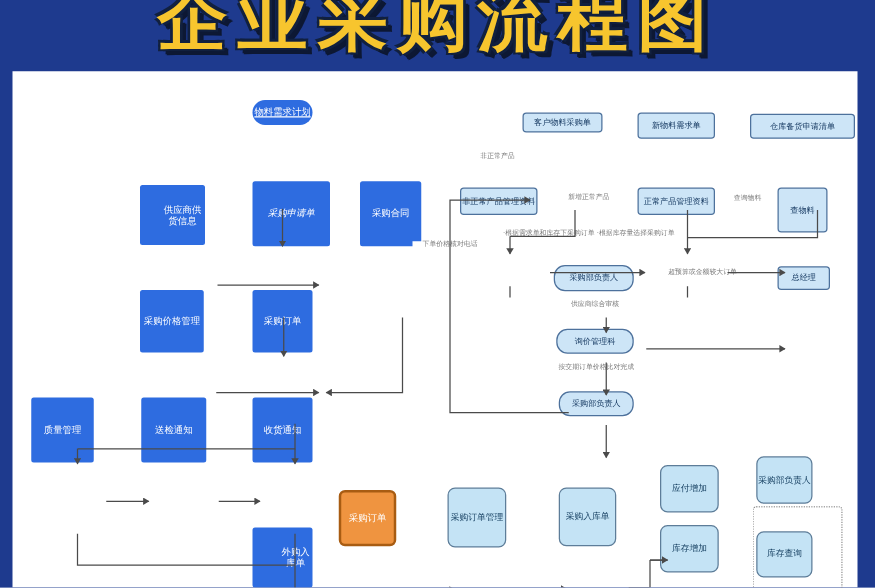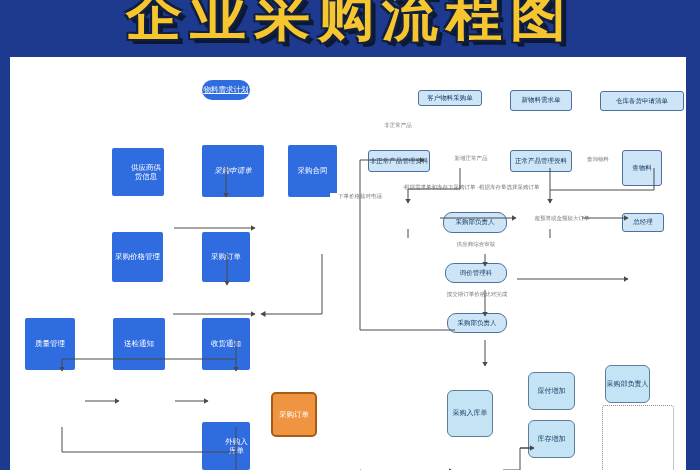--- a/index.html
+++ b/index.html
@@ -45,24 +45,26 @@
       <div class="node primary" style="left: 102px; top: 91px; width: 52px; height: 48px; padding-left: 16px;">供应商供货信息</div>
       <div class="node primary" style="left: 192px; top: 88px; width: 62px; height: 52px; font-style: italic;">采购申请单</div>
       <div class="node primary" style="left: 278px; top: 88px; width: 49px; height: 52px;">采购合同</div>
       <div class="node primary" style="left: 102px; top: 175px; width: 51px; height: 50px;">采购价格管理</div>
       <div class="node primary" style="left: 192px; top: 175px; width: 48px; height: 50px;">采购订单</div>
       <div class="node primary" style="left: 15px; top: 261px; width: 50px; height: 52px;">质量管理</div>
       <div class="node primary" style="left: 103px; top: 261px; width: 52px; height: 52px;">送检通知</div>
       <div class="node primary" style="left: 192px; top: 261px; width: 48px; height: 52px;">收货通知</div>
       <div class="node primary" style="left: 192px; top: 365px; width: 48px; height: 48px; padding-left: 21px;">外购入库单</div>
       <div class="node orange" style="left: 261px; top: 335px; width: 46px; height: 45px;">采购订单</div>
+      <div class="node blight" style="left: 348px; top: 333px; width: 47px; height: 48px;">采购订单管理</div>
       <div class="node blight" style="left: 437px; top: 333px; width: 46px; height: 47px;">采购入库单</div>
       <div class="node blight" style="left: 518px; top: 315px; width: 47px; height: 38px;">应付增加</div>
       <div class="node blight" style="left: 518px; top: 363px; width: 47px; height: 38px;">库存增加</div>
       <div class="node blight" style="left: 595px; top: 308px; width: 45px; height: 38px;">采购部负责人</div>
+      <div class="node blight" style="left: 595px; top: 368px; width: 45px; height: 37px;">库存查询</div>
       <div class="node light" style="left: 408px; top: 33px; width: 64px; height: 16px;">客户物料采购单</div>
       <div class="node light" style="left: 500px; top: 33px; width: 62px; height: 21px;">新物料需求单</div>
       <div class="node light" style="left: 590px; top: 34px; width: 84px; height: 20px;">仓库备货申请清单</div>
       <div class="node light" style="left: 358px; top: 93px; width: 62px; height: 22px;">非正常产品管理资料</div>
       <div class="node light" style="left: 500px; top: 93px; width: 62px; height: 22px;">正常产品管理资料</div>
       <div class="node light" style="left: 612px; top: 93px; width: 40px; height: 36px;">查物料</div>
       <div class="node rlight" style="left: 433px; top: 155px; width: 64px; height: 21px;">采购部负责人</div>
       <div class="node light" style="left: 612px; top: 156px; width: 42px; height: 19px; text-align: right;">总经理</div>
       <div class="node rlight" style="left: 435px; top: 206px; width: 62px; height: 20px;">询价管理科</div>
       <div class="node rlight" style="left: 437px; top: 256px; width: 60px; height: 20px;">采购部负责人</div>

